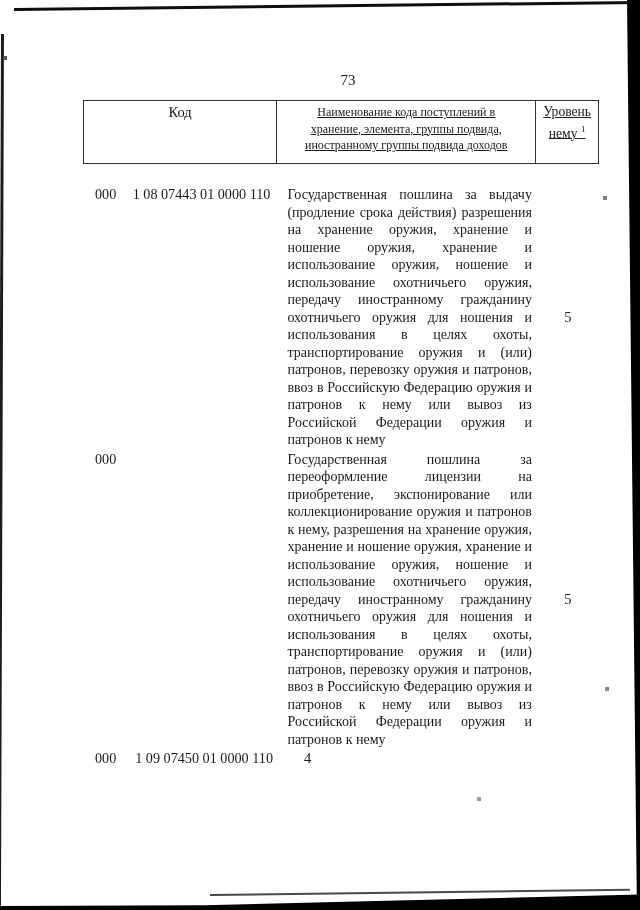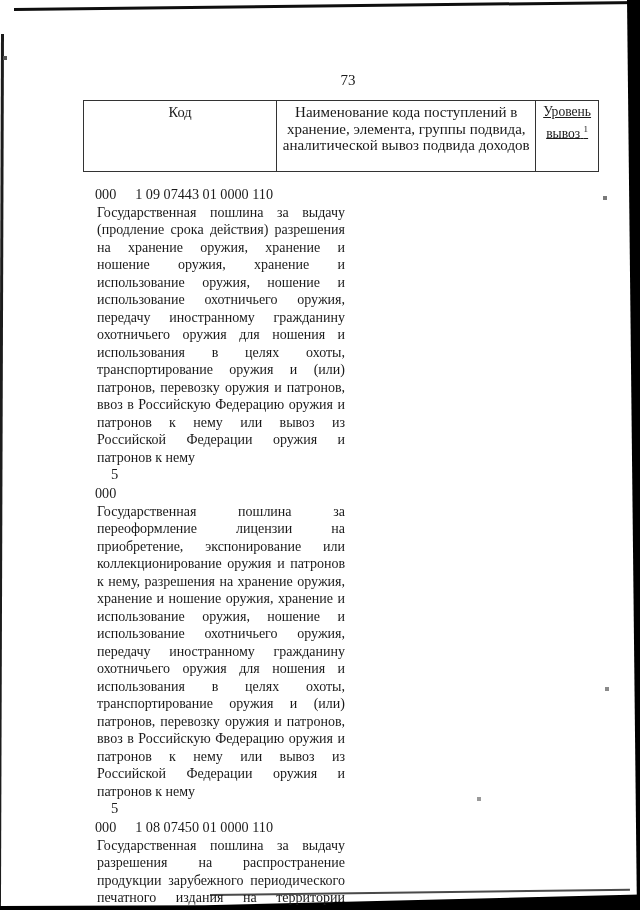--- a/index.html
+++ b/index.html
@@ -50,41 +50,41 @@
   }
   
   .page-number {
     position: absolute; top: 72px; left: 0; right: 0;
     text-align: center; padding-left: 56px;
     font-size: 15px;
   }
   
   .header-table {
     position: absolute; top: 100px; left: 83px;
-    width: 516px; height: 72px;
+    width: 516px; height: 64px;
     box-sizing: border-box;
     border: 1.5px solid #333;
     display: flex;
     justify-content: space-between;
   }
   .h-cell {
     box-sizing: border-box;
     text-align: center;
     padding-top: 3px;
   }
   .h-cell.code-col  { width: 193px; font-size: 14.5px; }
-  .h-cell.name-col  { width: 260px; font-size: 15px; line-height: 16.5px; border-left: 1.5px solid #333; }
+  .h-cell.name-col  { width: 260px; font-size: 12px; line-height: 16.5px; border-left: 1.5px solid #333; text-decoration: underline; }
   .h-cell.level-col { width: 63px;  font-size: 13.6px; line-height: 16.5px; border-left: 1.5px solid #333; text-decoration: underline; }
   .h-cell.level-col sup { font-size: 9px; }
   
   .table-body {
     position: absolute; top: 172px; left: 83px;
     width: 516px; padding-top: 14px;
   }
-  .t-row { display: flex; margin-bottom: 2px; flex-direction: column; }
+  .t-row { display: flex; margin-bottom: 2px; }
   .cell-codes {
     width: 193px; box-sizing: border-box;
     padding: 0 3px 0 12px;
     display: flex; justify-content: space-between;
     white-space: nowrap;
     font-size: 14.2px; line-height: 17.5px;
   }
   .cell-name {
     width: 260px; box-sizing: border-box;
     padding: 0 5px 0 7px;
@@ -111,47 +111,46 @@
 
   <div class="page-number">73</div>
 
   <div class="header-table">
     <div class="h-cell code-col">
       <span>Код</span>
     </div>
     <div class="h-cell name-col">
       <div>Наименование кода поступлений в</div>
       <div>хранение, элемента, группы подвида,</div>
-      <div>аналитической вывоз подвида доходов</div>
+      <div>иностранному группы подвида доходов</div>
     </div>
     <div class="h-cell level-col">
       <div>Уровень</div>
-      <div><span>вывоз</span>&nbsp;<sup>1</sup></div>
+      <div><span>нему</span>&nbsp;<sup>1</sup></div>
     </div>
   </div>
 
   <div class="table-body">
       <div class="t-row">
       <div class="cell-codes">
         <span>000</span>
-        <span>1 09 07443 01 0000 110</span>
+        <span>1 08 07443 01 0000 110</span>
       </div>
       <div class="cell-name">Государственная пошлина за выдачу (продление срока действия) разрешения на хранение оружия, хранение и ношение оружия, хранение и использование оружия, ношение и использование охотничьего оружия, передачу иностранному гражданину охотничьего оружия для ношения и использования в целях охоты, транспортирование оружия и (или) патронов, перевозку оружия и патронов, ввоз в Российскую Федерацию оружия и патронов к нему или вывоз из Российской Федерации оружия и патронов к нему</div>
       <div class="cell-level">5</div>
     </div>
       <div class="t-row">
       <div class="cell-codes">
         <span>000</span>
       </div>
       <div class="cell-name">Государственная пошлина за переоформление лицензии на приобретение, экспонирование или коллекционирование оружия и патронов к нему, разрешения на хранение оружия, хранение и ношение оружия, хранение и использование оружия, ношение и использование охотничьего оружия, передачу иностранному гражданину охотничьего оружия для ношения и использования в целях охоты, транспортирование оружия и (или) патронов, перевозку оружия и патронов, ввоз в Российскую Федерацию оружия и патронов к нему или вывоз из Российской Федерации оружия и патронов к нему</div>
       <div class="cell-level">5</div>
     </div>
       <div class="t-row">
       <div class="cell-codes">
         <span>000</span>
-        <span>1 08 07450 01 0000 110</span>
+        <span>1 09 07450 01 0000 110</span>
       </div>
-      <div class="cell-name">Государственная пошлина за выдачу разрешения на распространение продукции зарубежного периодического печатного издания на территории Российской Федерации</div>
       <div class="cell-level">4</div>
     </div>
     </div>
 
 </div>
 
 </body></html>

